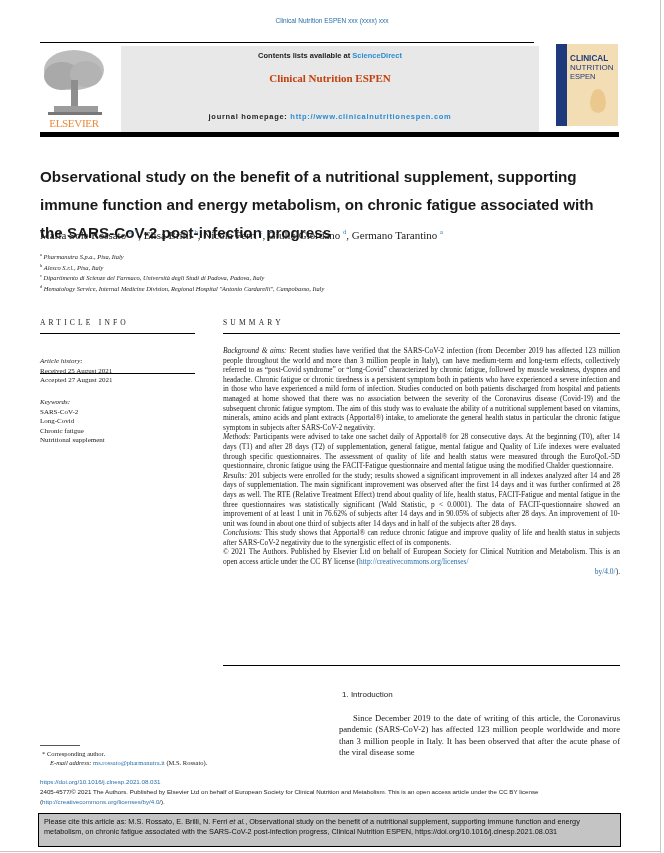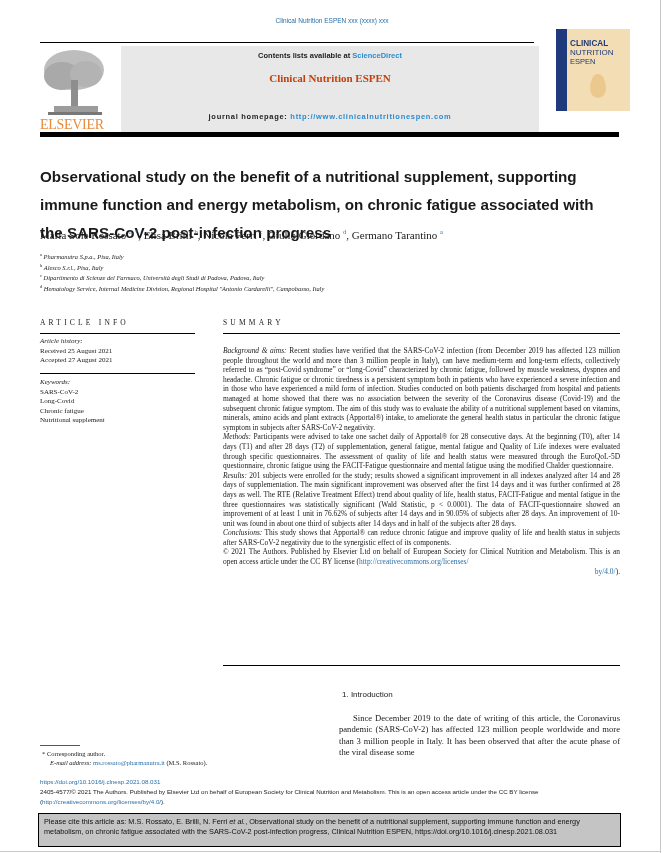--- a/index.html
+++ b/index.html
@@ -8,34 +8,34 @@
 
   .page-edge { position: absolute; left: 660px; top: 0; width: 1px; height: 853px; background: #c8c8c8; }
   .page-bottom { position: absolute; left: 0; top: 851px; width: 661px; height: 1px; background: #c8c8c8; }
 
   .running-head { position: absolute; top: 17px; left: 0; width: 664px; text-align: center;
     font-family: "Liberation Sans", sans-serif; font-size: 6.5px; color: #2a6fa8; }
 
   .top-rule { position: absolute; left: 40px; top: 42px; width: 494px; height: 1px; background: #000; }
 
   .elsevier-logo { position: absolute; left: 40px; top: 46px; width: 68px; height: 86px; }
-  .elsevier-word { position: absolute; left: 40px; top: 117px; width: 68px; 
-    font-family: "Liberation Serif", serif; font-size: 14px; color: #ea8a3a; letter-spacing: -0.3px; }
+  .elsevier-word { position: absolute; left: 40px; top: 117px; width: 68px; text-align: center;
+    font-family: "Liberation Serif", serif; font-size: 11px; color: #ea8a3a; letter-spacing: -0.3px; }
 
   .masthead-box { position: absolute; left: 121px; top: 46px; width: 418px; height: 86px; background: #e8e8e8; font-weight: bold; }
   .contents-line { position: absolute; top: 5px; left: 0; width: 100%; text-align: center;
     font-family: "Liberation Sans", sans-serif; font-size: 7.5px; color: #222; }
   .contents-line .sd-link { color: #2a8bd0; }
   .journal-name { position: absolute; top: 26px; left: 0; width: 100%; text-align: center;
     font-family: "Liberation Serif", serif; font-size: 11px; color: #c2410c; }
   .homepage-line { position: absolute; top: 66px; left: 0; width: 100%; text-align: center;
     font-family: "Liberation Sans", sans-serif; font-size: 7.5px; color: #222; letter-spacing: 0.7px; }
   .homepage-line .hp-link { color: #2a8bd0; }
 
-  .cover { position: absolute; left: 556px; top: 29px; width: 74px; height: 82px; background: #f3ddb4; overflow: hidden; }
+  .cover { position: absolute; left: 556px; top: 44px; width: 62px; height: 82px; background: #f3ddb4; overflow: hidden; }
   .cover .spine { position: absolute; left: 0; top: 0; width: 11px; height: 100%; background: #1e3a7c; }
   .cover .c1 { position: absolute; left: 14px; top: 10px; font-family: "Liberation Sans", sans-serif; font-weight: bold; font-size: 8.2px; color: #1e3a7c; }
   .cover .c2 { position: absolute; left: 14px; top: 19px; font-family: "Liberation Sans", sans-serif; font-size: 8px; color: #1e3a7c; }
   .cover .c3 { position: absolute; left: 14px; top: 28px; font-family: "Liberation Sans", sans-serif; font-size: 7.5px; color: #1e3a7c; }
   .cover .drop { position: absolute; left: 34px; top: 45px; width: 16px; height: 24px; background: #ebc98e; border-radius: 50% 50% 50% 50% / 60% 60% 40% 40%; }
 
   .bottom-rule { position: absolute; left: 40px; top: 132px; width: 579px; height: 5px; background: #000; }
 
   .title { position: absolute; left: 40px; top: 163px; width: 560px;
     font-family: "Liberation Sans", sans-serif; font-size: 15.2px; line-height: 28px; color: #1a1a1a; }
@@ -45,21 +45,21 @@
   .authors sup { font-size: 6.5px; color: #2a6fa8; }
 
   .affiliations { position: absolute; left: 40px; top: 251px; width: 500px;
     font-family: "Liberation Serif", serif; font-style: italic; font-size: 6.4px; line-height: 8.6px; color: #222; }
   .affiliations sup { font-style: normal; font-size: 4.5px; }
 
   .sec-head { position: absolute; top: 318px; font-family: "Liberation Serif", serif; font-size: 7.5px;
     letter-spacing: 3.2px; color: #1a1a1a; }
   .rule { position: absolute; background: #000; height: 1px; }
 
-  .info { position: absolute; left: 40px; width: 155px; font-family: "Liberation Serif", serif; font-size: 7px; line-height: 9.5px; color: #1a1a1a; }
+  .info { position: absolute; left: 40px; width: 155px; font-family: "Liberation Serif", serif; font-size: 7px; line-height: 9.5px; color: #1a1a1a; margin-top: 20px; }
   .info .lbl { font-style: italic; }
 
   .abstract { position: absolute; left: 223px; top: 346px; width: 397px; font-family: "Liberation Serif", serif;
     font-size: 7.45px; line-height: 9.6px; text-align: justify; color: #1a1a1a; }
   .abstract p { margin: 0; }
   .abstract .h { font-style: italic; }
   .abstract .copyright { }
   .abstract .lic { color: #2a6fa8; }
   .abstract .lic-right { text-align: right; }
 

